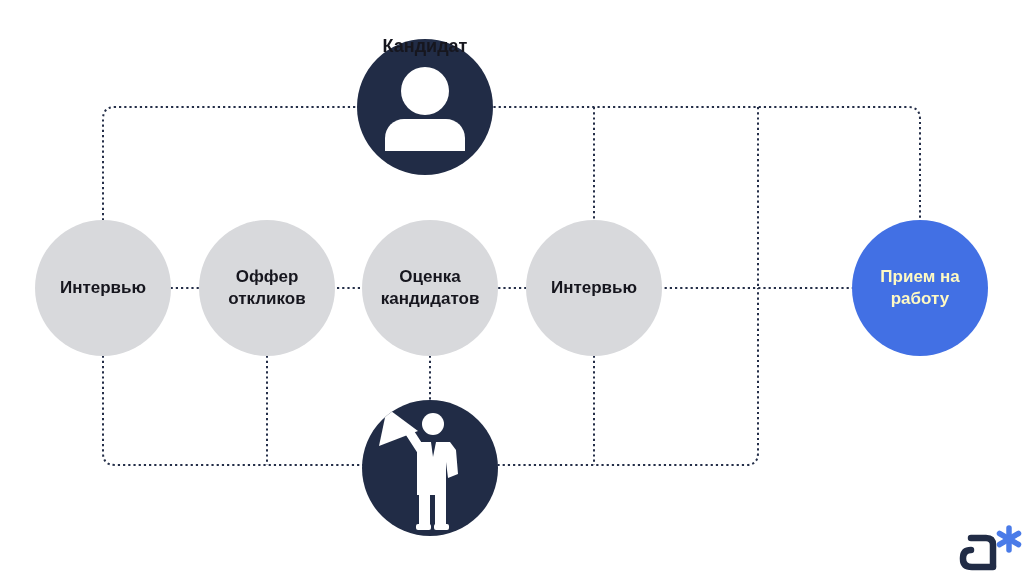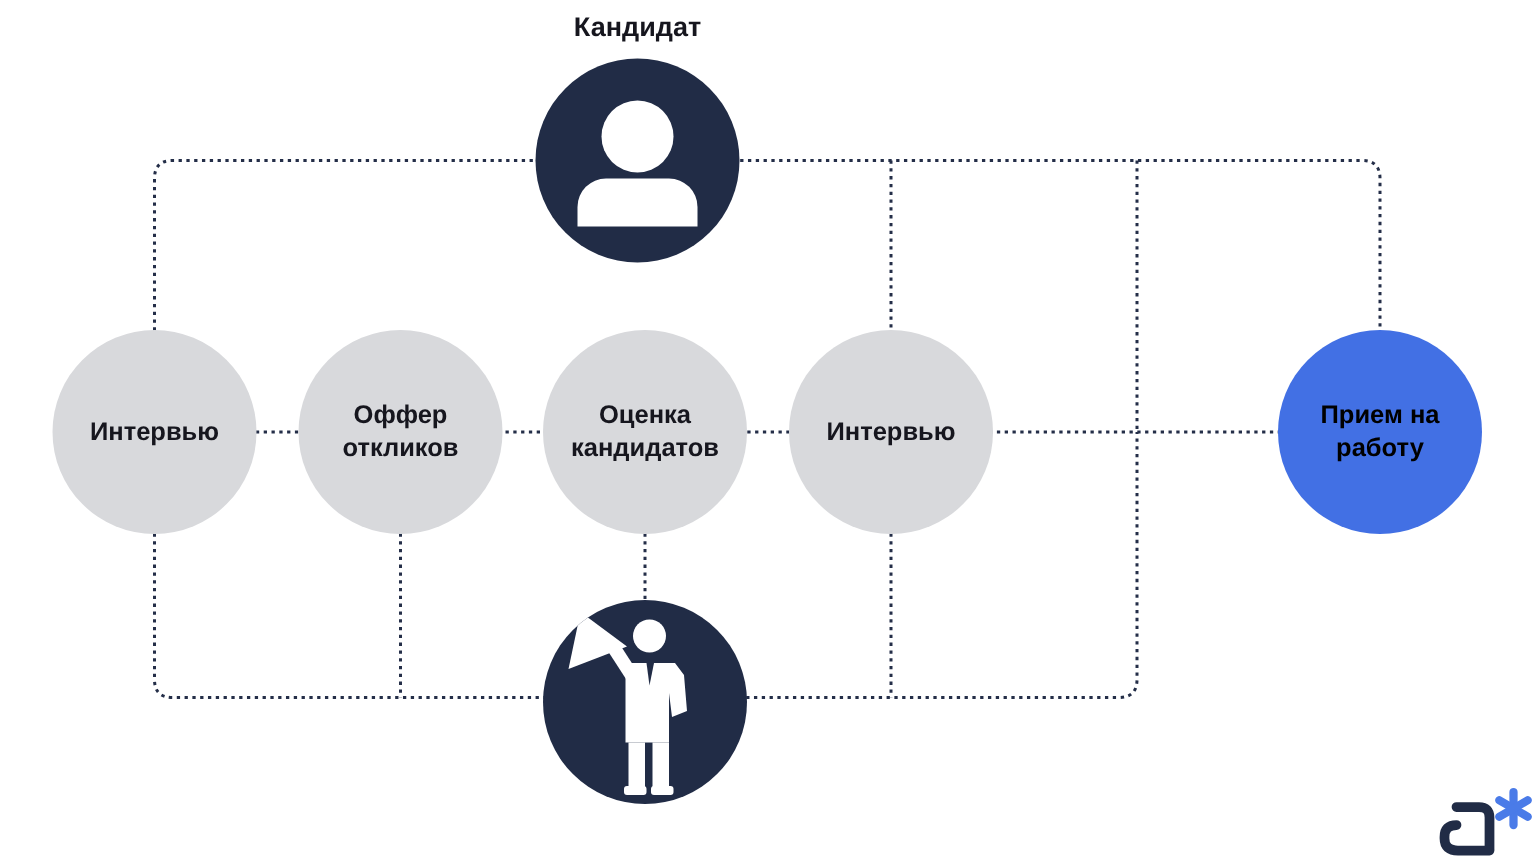--- a/index.html
+++ b/index.html
@@ -11,29 +11,29 @@
   .stage{
     position:absolute;top:220px;width:136px;height:136px;border-radius:50%;
     background:#d8d9dc;display:flex;align-items:center;justify-content:center;
     z-index:2;
   }
   .stage-label{
     width:114px;text-align:center;font-weight:700;font-size:17px;line-height:1.3;
     color:#16161e;
   }
   .stage.highlighted{background:#4270e4;}
-  .stage.highlighted .stage-label{color:#000000;}
+  .stage.highlighted .stage-label{color:#fef9c3;}
   .actor-circle{
     position:absolute;width:136px;height:136px;border-radius:50%;
     background:#212c46;z-index:2;overflow:hidden;
   }
   .actor-circle svg{display:block;}
   .actor-label{
     position:absolute;width:220px;text-align:center;font-weight:700;font-size:18px;
-    color:#16161e;z-index:3;
+    color:#16161e;z-index:3;margin-top:28px;
   }
   .candidate-circle{left:357px;top:39px;}
   .candidate-label{left:315px;top:8px;}
   .recruiter-circle{left:362px;top:400px;}
   .recruiter-label{left:320px;top:545px;}
   .logo{position:absolute;left:958px;top:524px;z-index:3;}
 </style>
 </head>
 <body>
 

